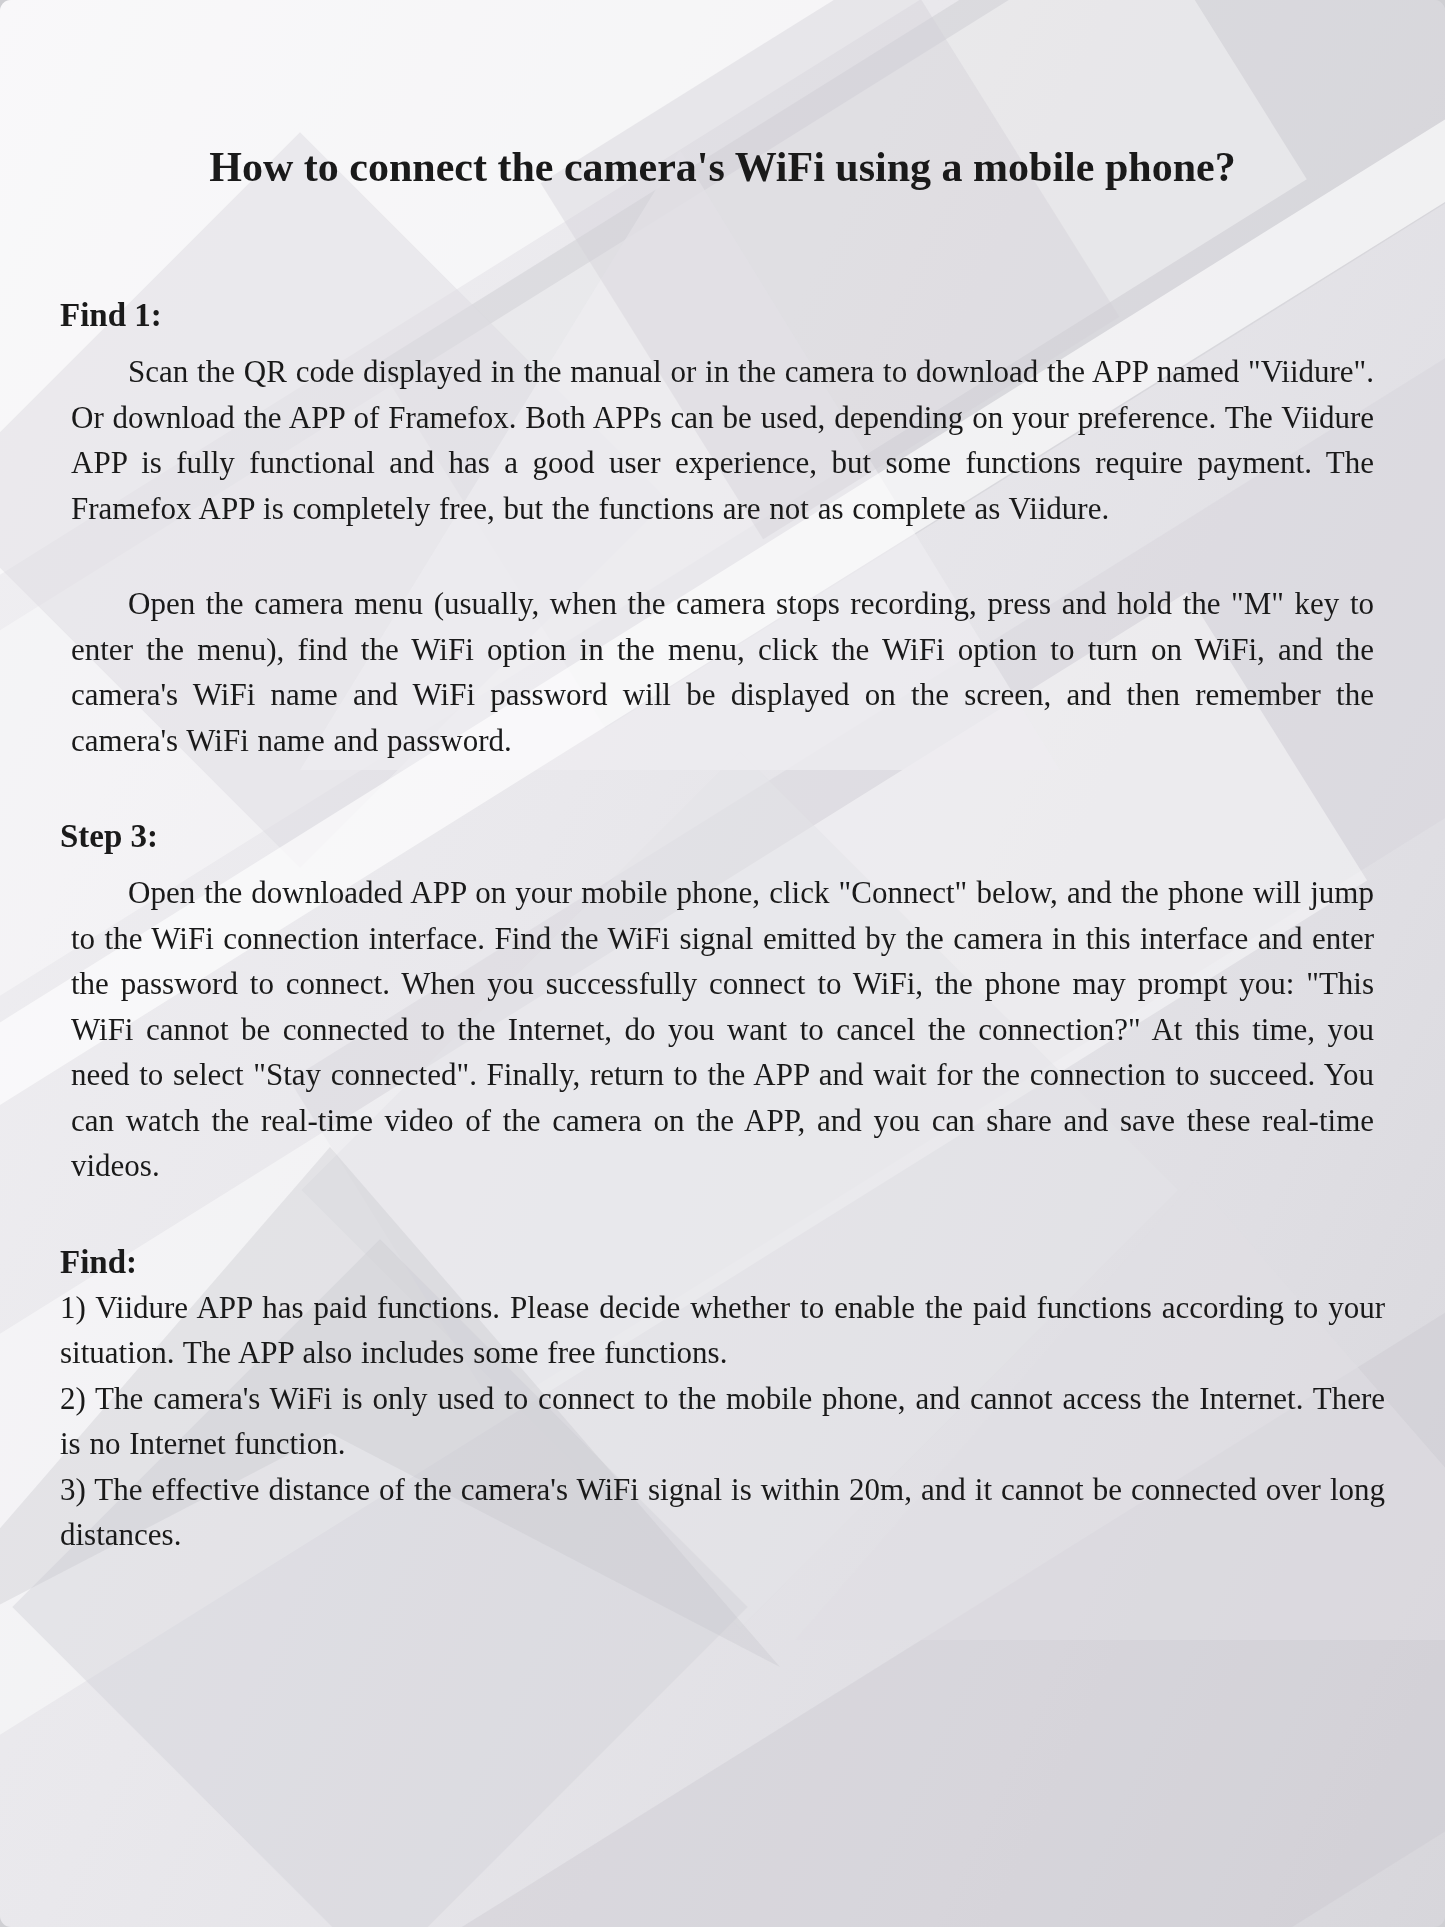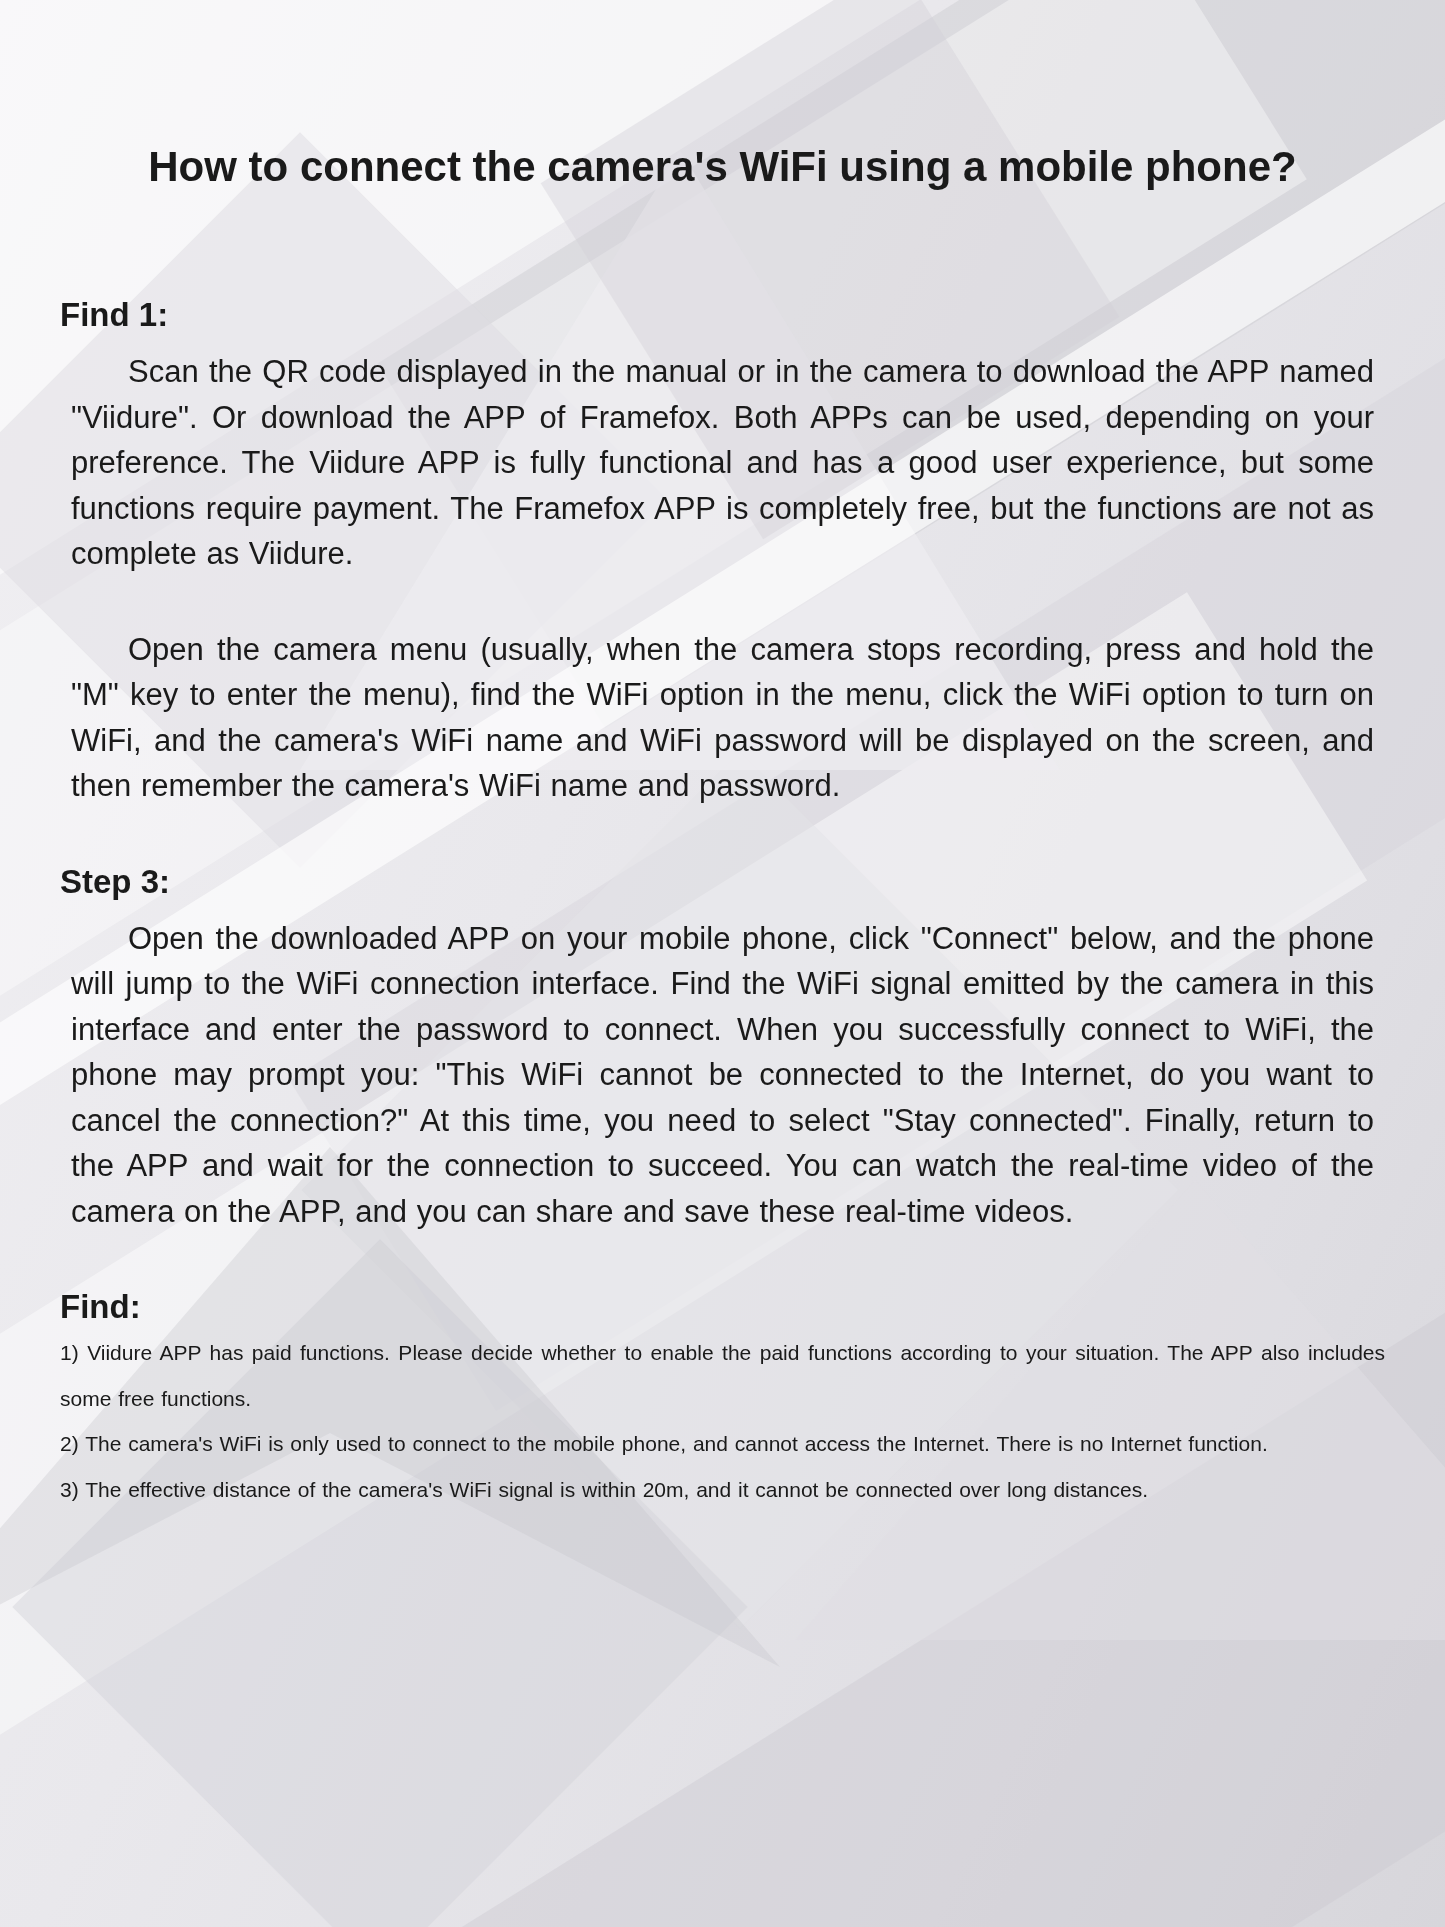--- a/index.html
+++ b/index.html
@@ -2,22 +2,23 @@
 <html><head>
 <meta charset="utf-8">
 <style>
   html,body { margin:0; padding:0; background:#cfcfd3; }
   .page {
     position:relative;
     width:1445px; height:1927px;
     margin:0 auto;
     overflow:hidden;
     background:linear-gradient(115deg, #f1f0f3 0%, #e9e8ec 40%, #dfdee3 78%, #d7d6db 100%);
-    font-family:Liberation Sans, sans-serif;
+    font-family:Liberation Serif, serif;
     color:#1a1a1a;
+    border-radius:11px;
   }
 
   
   .bg { position:absolute; inset:0; z-index:1; overflow:hidden; }
   .bg i { position:absolute; display:block; }
   .s1  { top:-220px; left:-260px; width:1250px; height:520px; background:rgba(255,255,255,.55); transform:rotate(-32deg); }
   .s2  { top:-40px;  right:-340px; width:1400px; height:430px; background:rgba(201,199,206,.42); transform:rotate(-32deg); }
   .s3  { top:330px;  left:-300px; width:1650px; height:310px; background:rgba(255,255,255,.38); transform:rotate(-32deg); }
   .s4  { top:640px;  right:-380px; width:1550px; height:390px; background:rgba(212,210,217,.40); transform:rotate(-32deg); }
   .s5  { top:1030px; left:-340px; width:1750px; height:340px; background:rgba(255,255,255,.45); transform:rotate(-32deg); }
@@ -46,21 +47,21 @@
   }
   section.sec { margin-top:50px; }
   section.first { margin-top:96px; }
   h2.sec-heading { margin:0; font-size:33px; line-height:46px; font-weight:bold; }
   p.body-par {
     margin:11px; font-size:31px; line-height:45.5px;
     text-align:justify; text-indent:57px;
     word-spacing:1px;
   }
   p.note-par {
-    margin:0; font-size:21px; line-height:45.5px;
+    margin:0; font-size:31px; line-height:45.5px;
     text-align:justify; text-indent:0;
     word-spacing:1px;
   }
 </style>
 </head>
 <body>
 
 <div class="page">
 
   <div class="bg">

